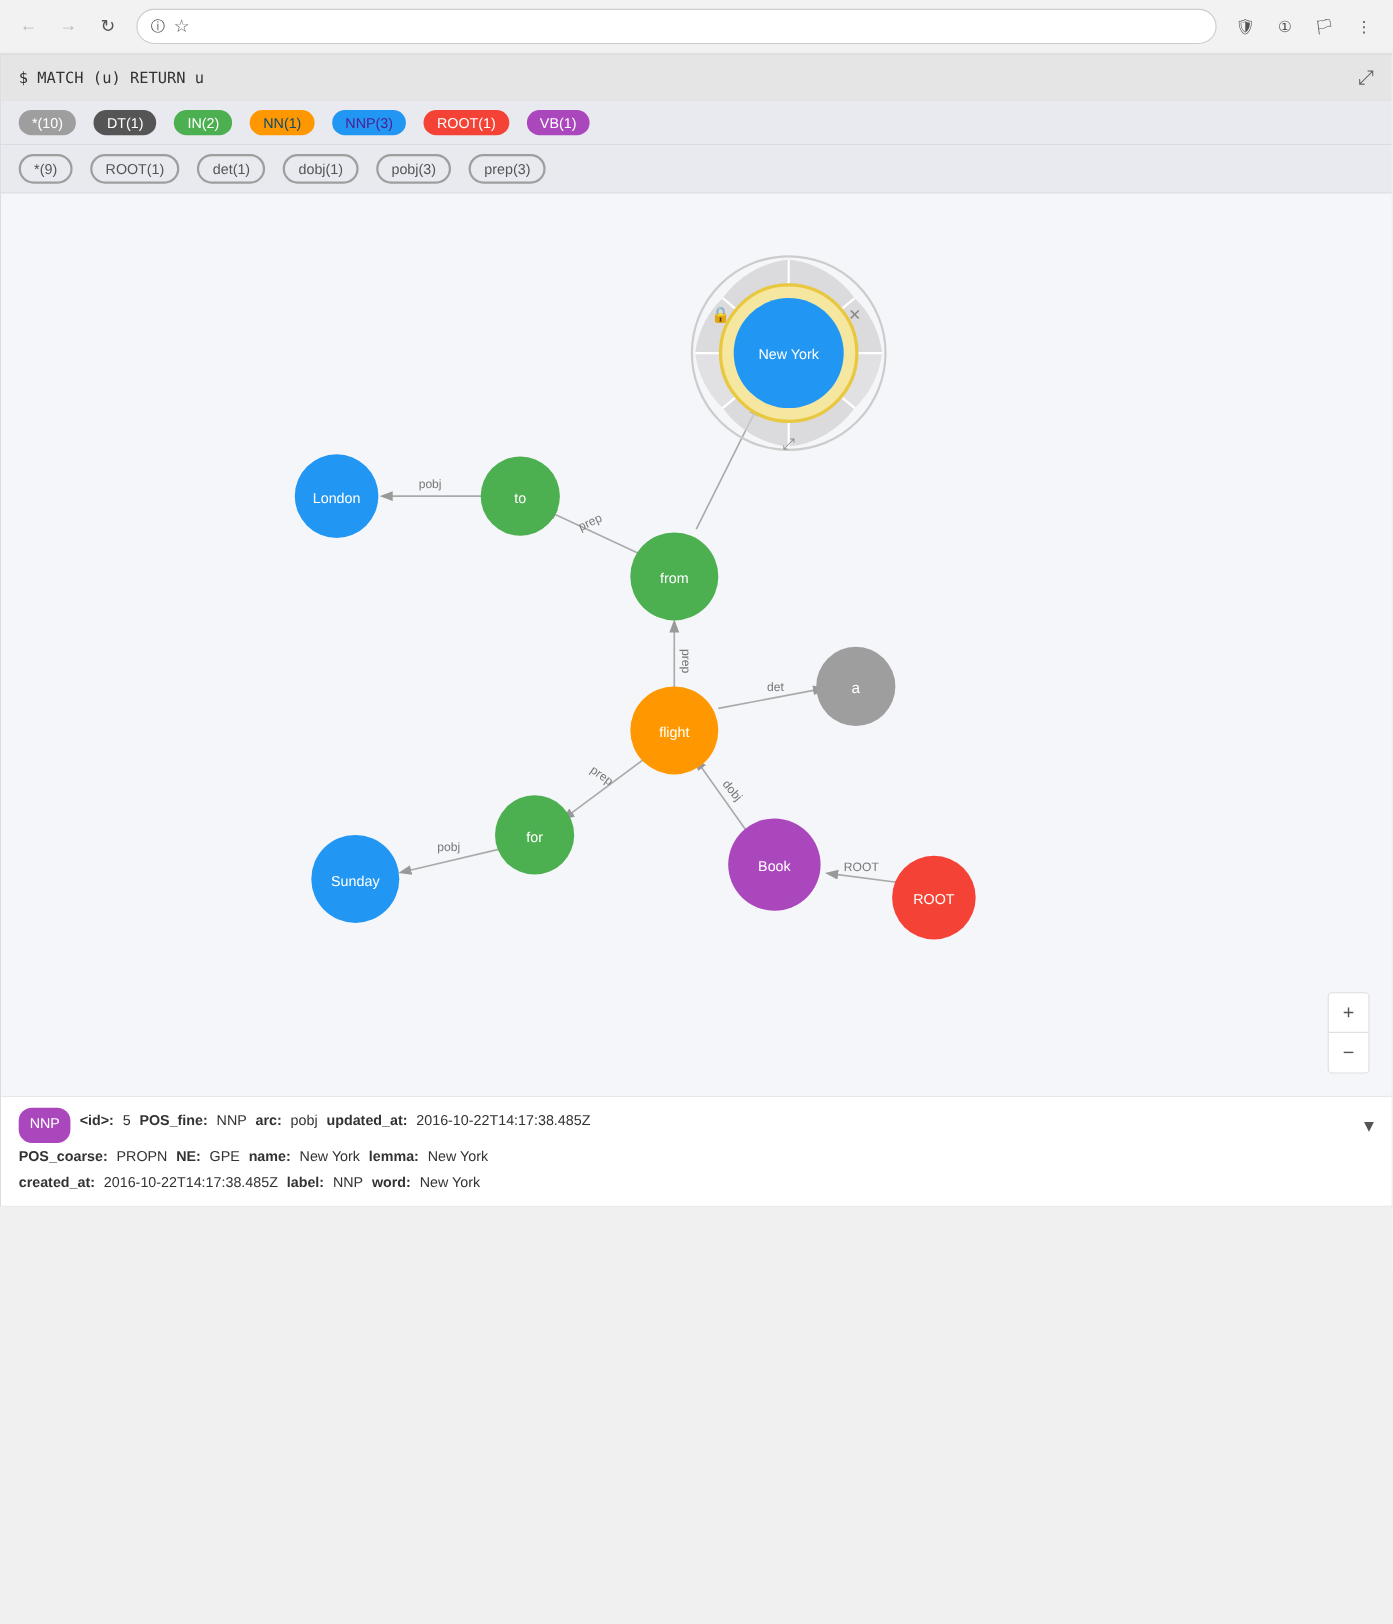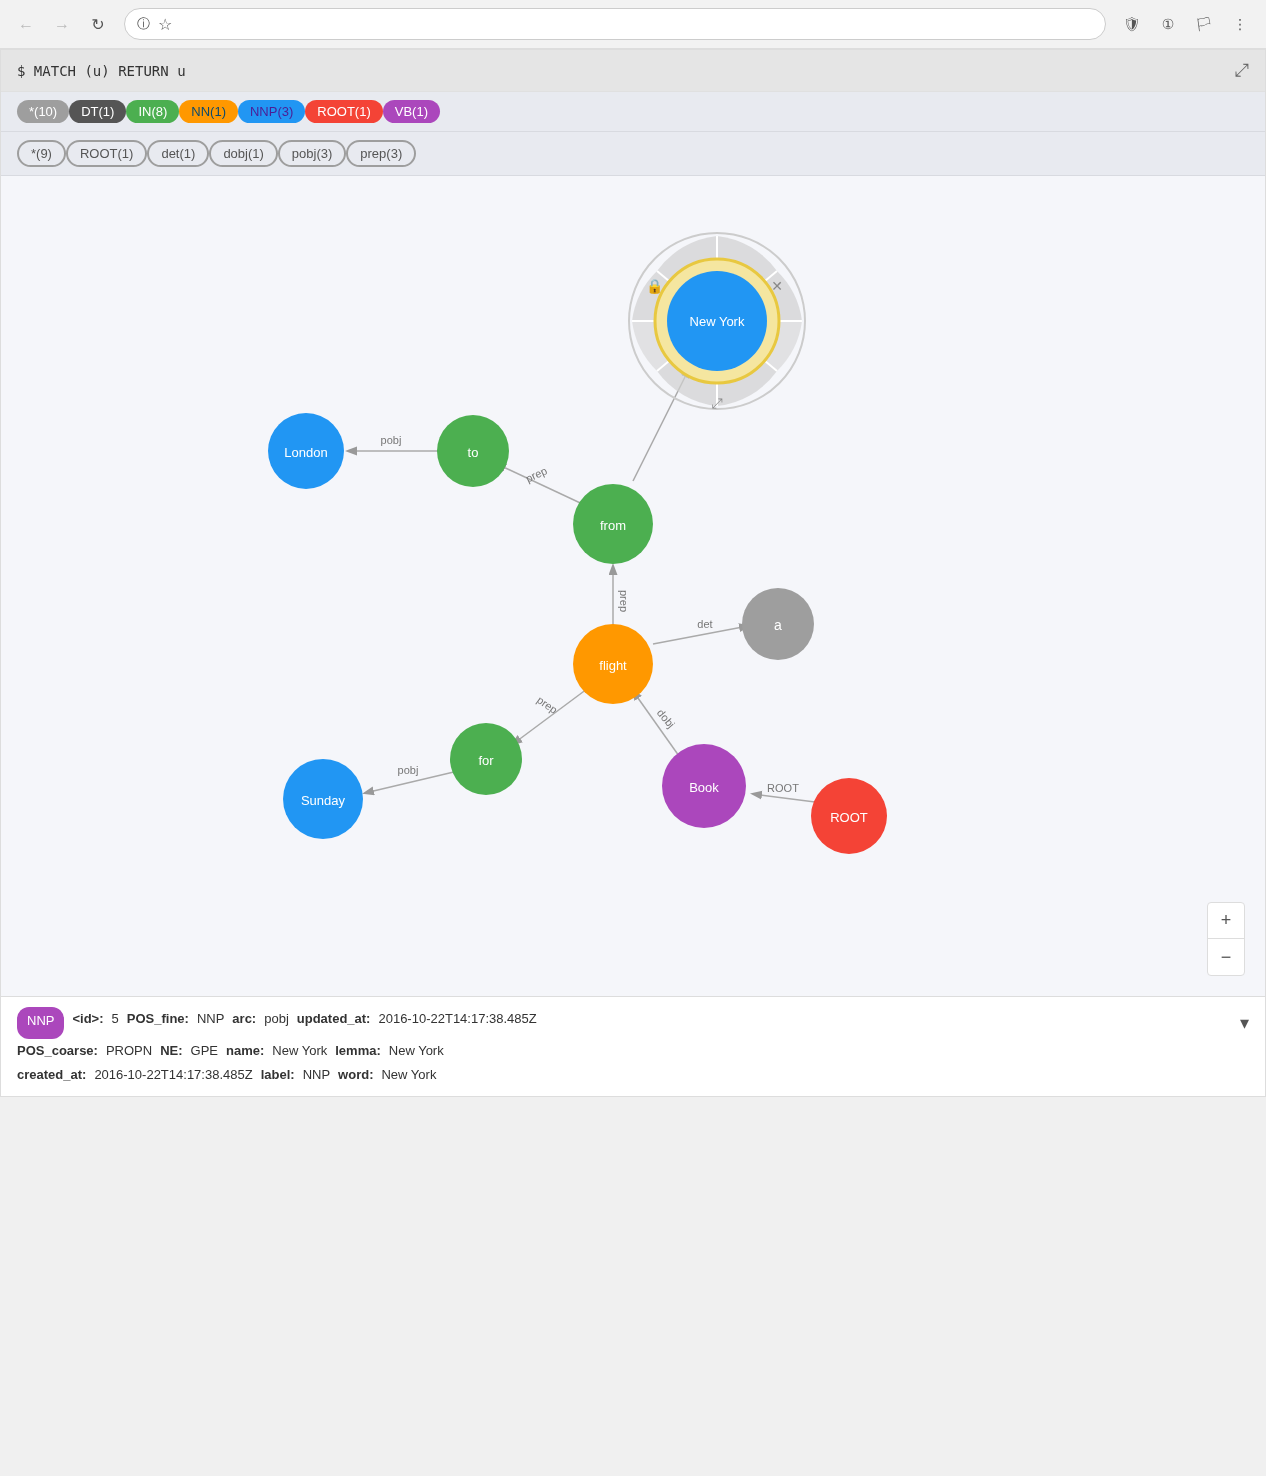--- a/index.html
+++ b/index.html
@@ -61,21 +61,21 @@
       font-size: 18px;
       cursor: pointer;
     }
 
     
     .filter-row {
       background: #e8eaf0;
       padding: 8px 16px;
       display: flex;
       align-items: center;
-      gap: 0;
+      gap: 16px;
       border-bottom: 1px solid #d8dae0;
     }
 
     .badge {
       display: inline-flex;
       align-items: center;
       padding: 4px 12px;
       border-radius: 20px;
       font-size: 13px;
       font-weight: 500;
@@ -184,21 +184,21 @@
 <div class="app-container">
 
   <div class="query-bar">
     <span class="query-text">$ MATCH (u) RETURN u</span>
     <span class="expand-icon">⤢</span>
   </div>
 
   <div class="filter-row">
     <button class="badge badge-gray">*(10)</button>
     <button class="badge badge-dark">DT(1)</button>
-    <button class="badge badge-green">IN(8)</button>
+    <button class="badge badge-green">IN(2)</button>
     <button class="badge badge-orange">NN(1)</button>
     <button class="badge badge-blue">NNP(3)</button>
     <button class="badge badge-red">ROOT(1)</button>
     <button class="badge badge-purple">VB(1)</button>
   </div>
 
   <div class="filter-row">
     <button class="badge badge-outline">*(9)</button>
     <button class="badge badge-outline">ROOT(1)</button>
     <button class="badge badge-outline">det(1)</button>

